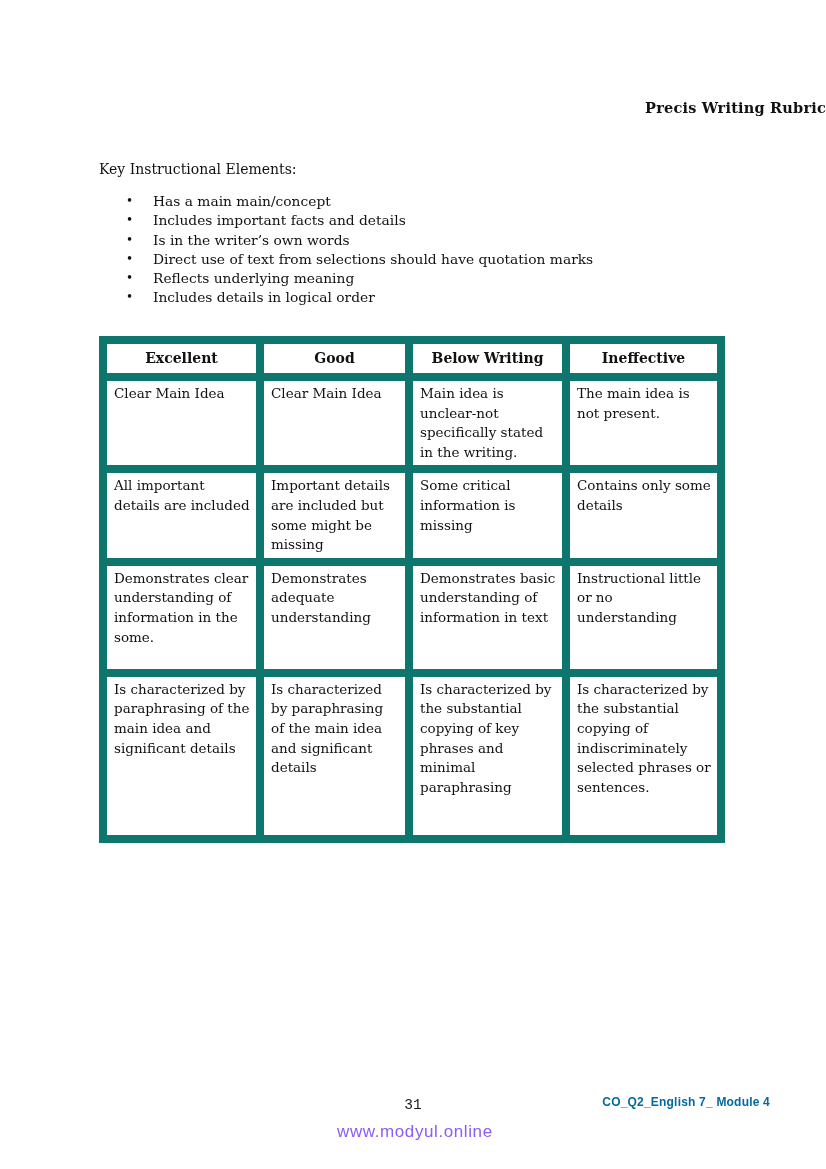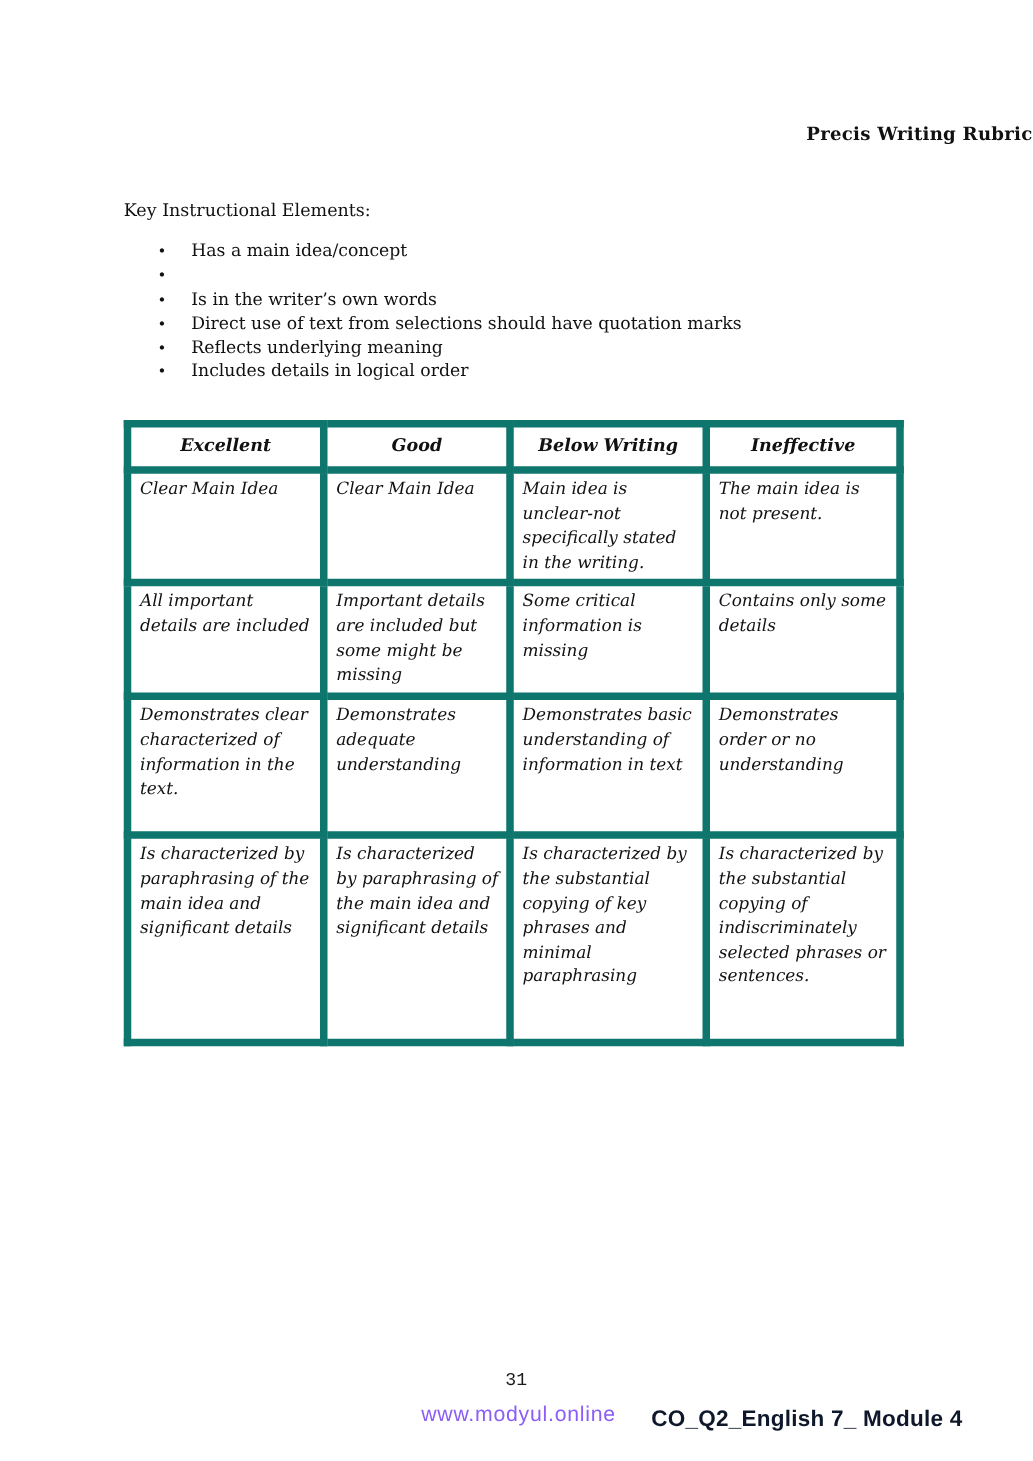--- a/index.html
+++ b/index.html
@@ -58,22 +58,21 @@
     position: absolute;
     top: 336px;
     left: 99px;
     width: 618px;
     border-collapse: collapse;
     table-layout: fixed;
     font-size: 13.5px;
     line-height: 19.6px;
   }
   table.rubric th, table.rubric td {
-    border: 6px solid #0f766e;
-    font-style: italic;
+    border: 8px solid #0f766e;
   }
   table.rubric th {
     font-size: 14px;
     font-weight: bold;
     text-align: center;
     vertical-align: middle;
     padding: 2px 4px;
   }
   table.rubric td {
     vertical-align: top;
@@ -85,26 +84,26 @@
     top: 1097px;
     left: 0;
     right: 0;
     text-align: center;
     font-family: "Liberation Mono", monospace;
     font-size: 14.5px;
     color: #1a1a1a;
   }
   .footer-module {
     position: absolute;
-    top: 1125px;
+    top: 1095px;
     right: 56px;
     font-family: "Liberation Sans", sans-serif;
-    font-size: 18px;
+    font-size: 12px;
     font-weight: bold;
-    color: #0f172a;
+    color: #0369a1;
     letter-spacing: 0.2px;
   }
   .footer-watermark {
     position: absolute;
     top: 1122px;
     left: 337px;
     font-family: "Liberation Sans", sans-serif;
     font-size: 17px;
     color: #8b5cf6;
     letter-spacing: 0.6px;
@@ -115,24 +114,25 @@
 
 <div class="page">
 
   <h1 class="title">Precis Writing Rubric</h1>
 
   <div class="section-heading">Key Instructional Elements:</div>
 
   <ul class="bullets">
     <li>
       <span class="dot">•</span>
-      <span>Has a main idea/concept</span>
+      <span>Has a main main/concept</span>
     </li>
     <li>
       <span class="dot">•</span>
+      <span>Includes important facts and details</span>
     </li>
     <li>
       <span class="dot">•</span>
       <span>Is in the writer’s own words</span>
     </li>
     <li>
       <span class="dot">•</span>
       <span>Direct use of text from selections should have quotation marks</span>
     </li>
     <li>
@@ -167,24 +167,24 @@
         <td>Main idea is unclear-not specifically stated in the writing.</td>
         <td>The main idea is not present.</td>
       </tr>
       <tr style="height:91px">
         <td>All important details are included</td>
         <td>Important details are included but some might be missing</td>
         <td>Some critical information is missing</td>
         <td>Contains only some details</td>
       </tr>
       <tr style="height:111px">
-        <td>Demonstrates clear characterized of information in the text.</td>
+        <td>Demonstrates clear understanding of information in the some.</td>
         <td>Demonstrates adequate understanding</td>
         <td>Demonstrates basic understanding of information in text</td>
-        <td>Demonstrates order or no understanding</td>
+        <td>Instructional little or no understanding</td>
       </tr>
       <tr style="height:166px">
         <td>Is characterized by paraphrasing of the main idea and significant details</td>
         <td>Is characterized by paraphrasing of the main idea and significant details</td>
         <td>Is characterized by the substantial copying of key phrases and minimal paraphrasing</td>
         <td>Is characterized by the substantial copying of indiscriminately selected phrases or sentences.</td>
       </tr>
     </tbody>
   </table>
 

